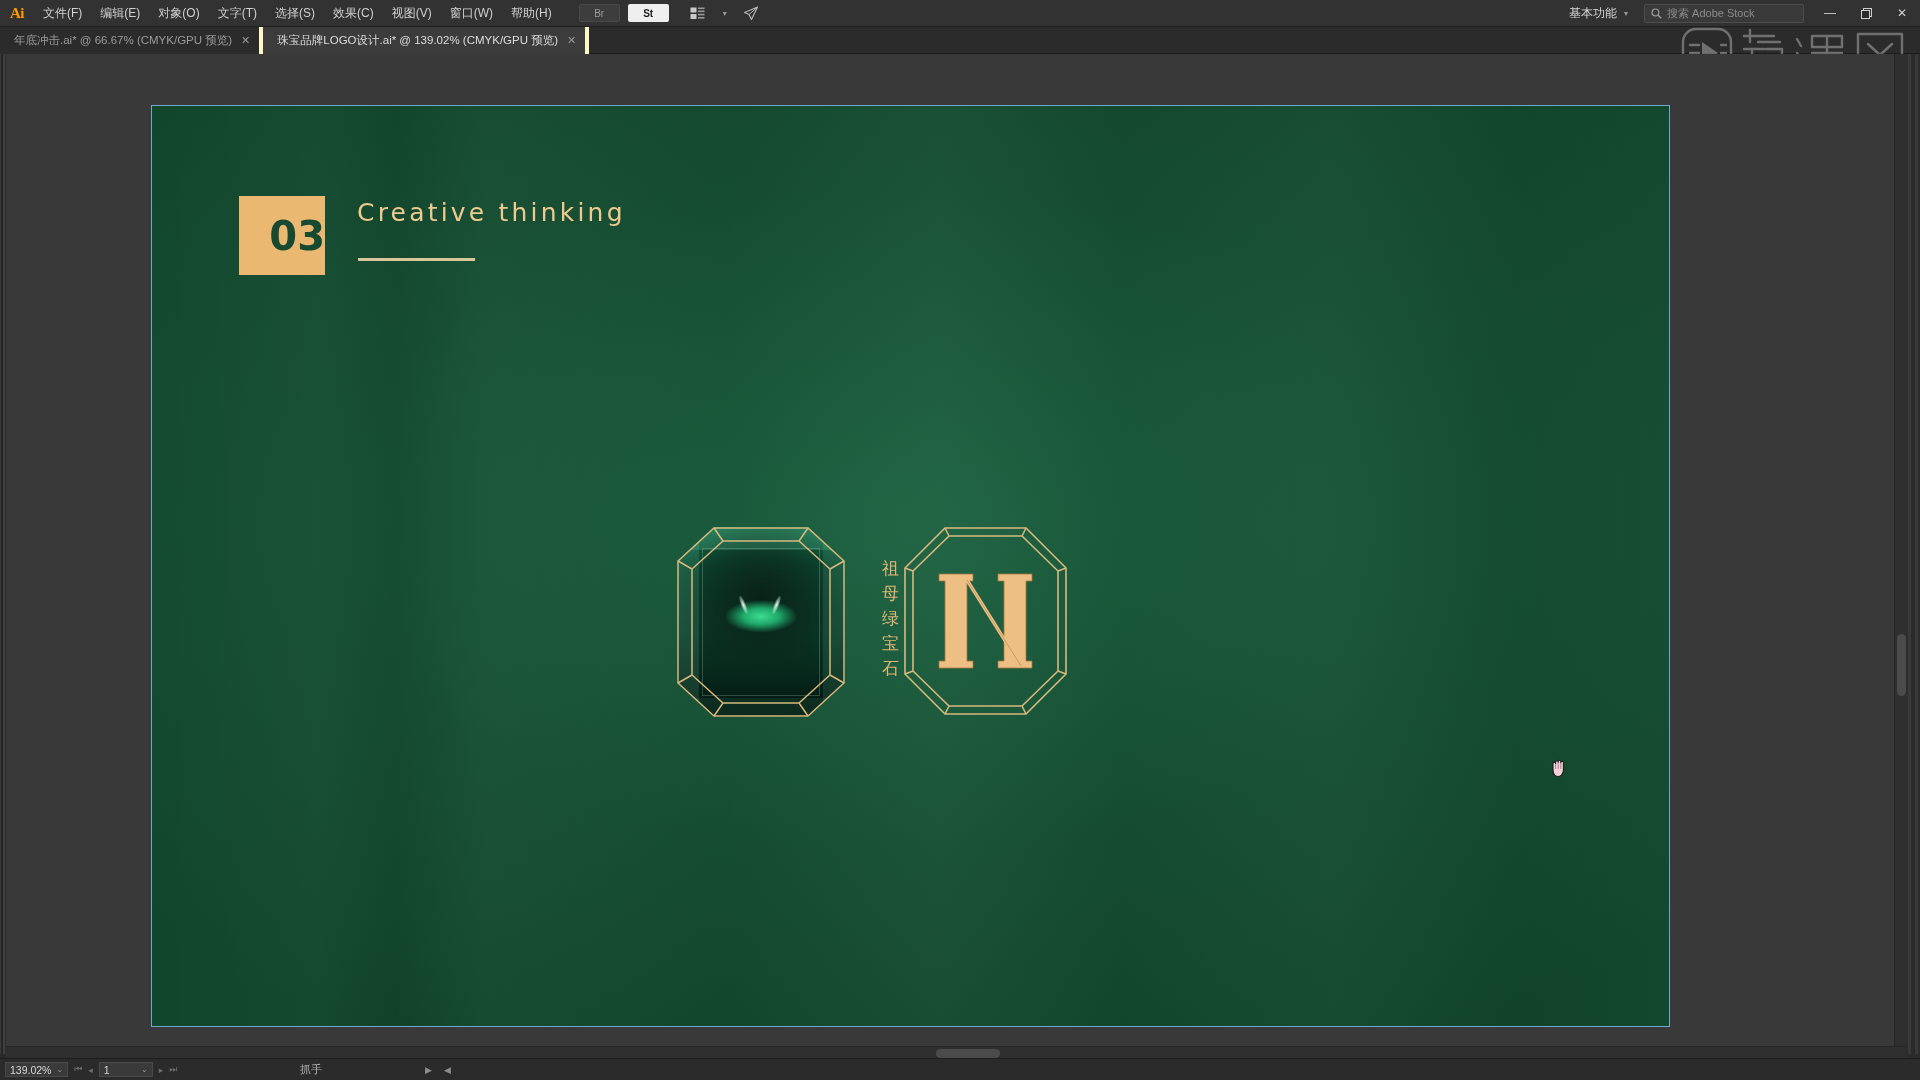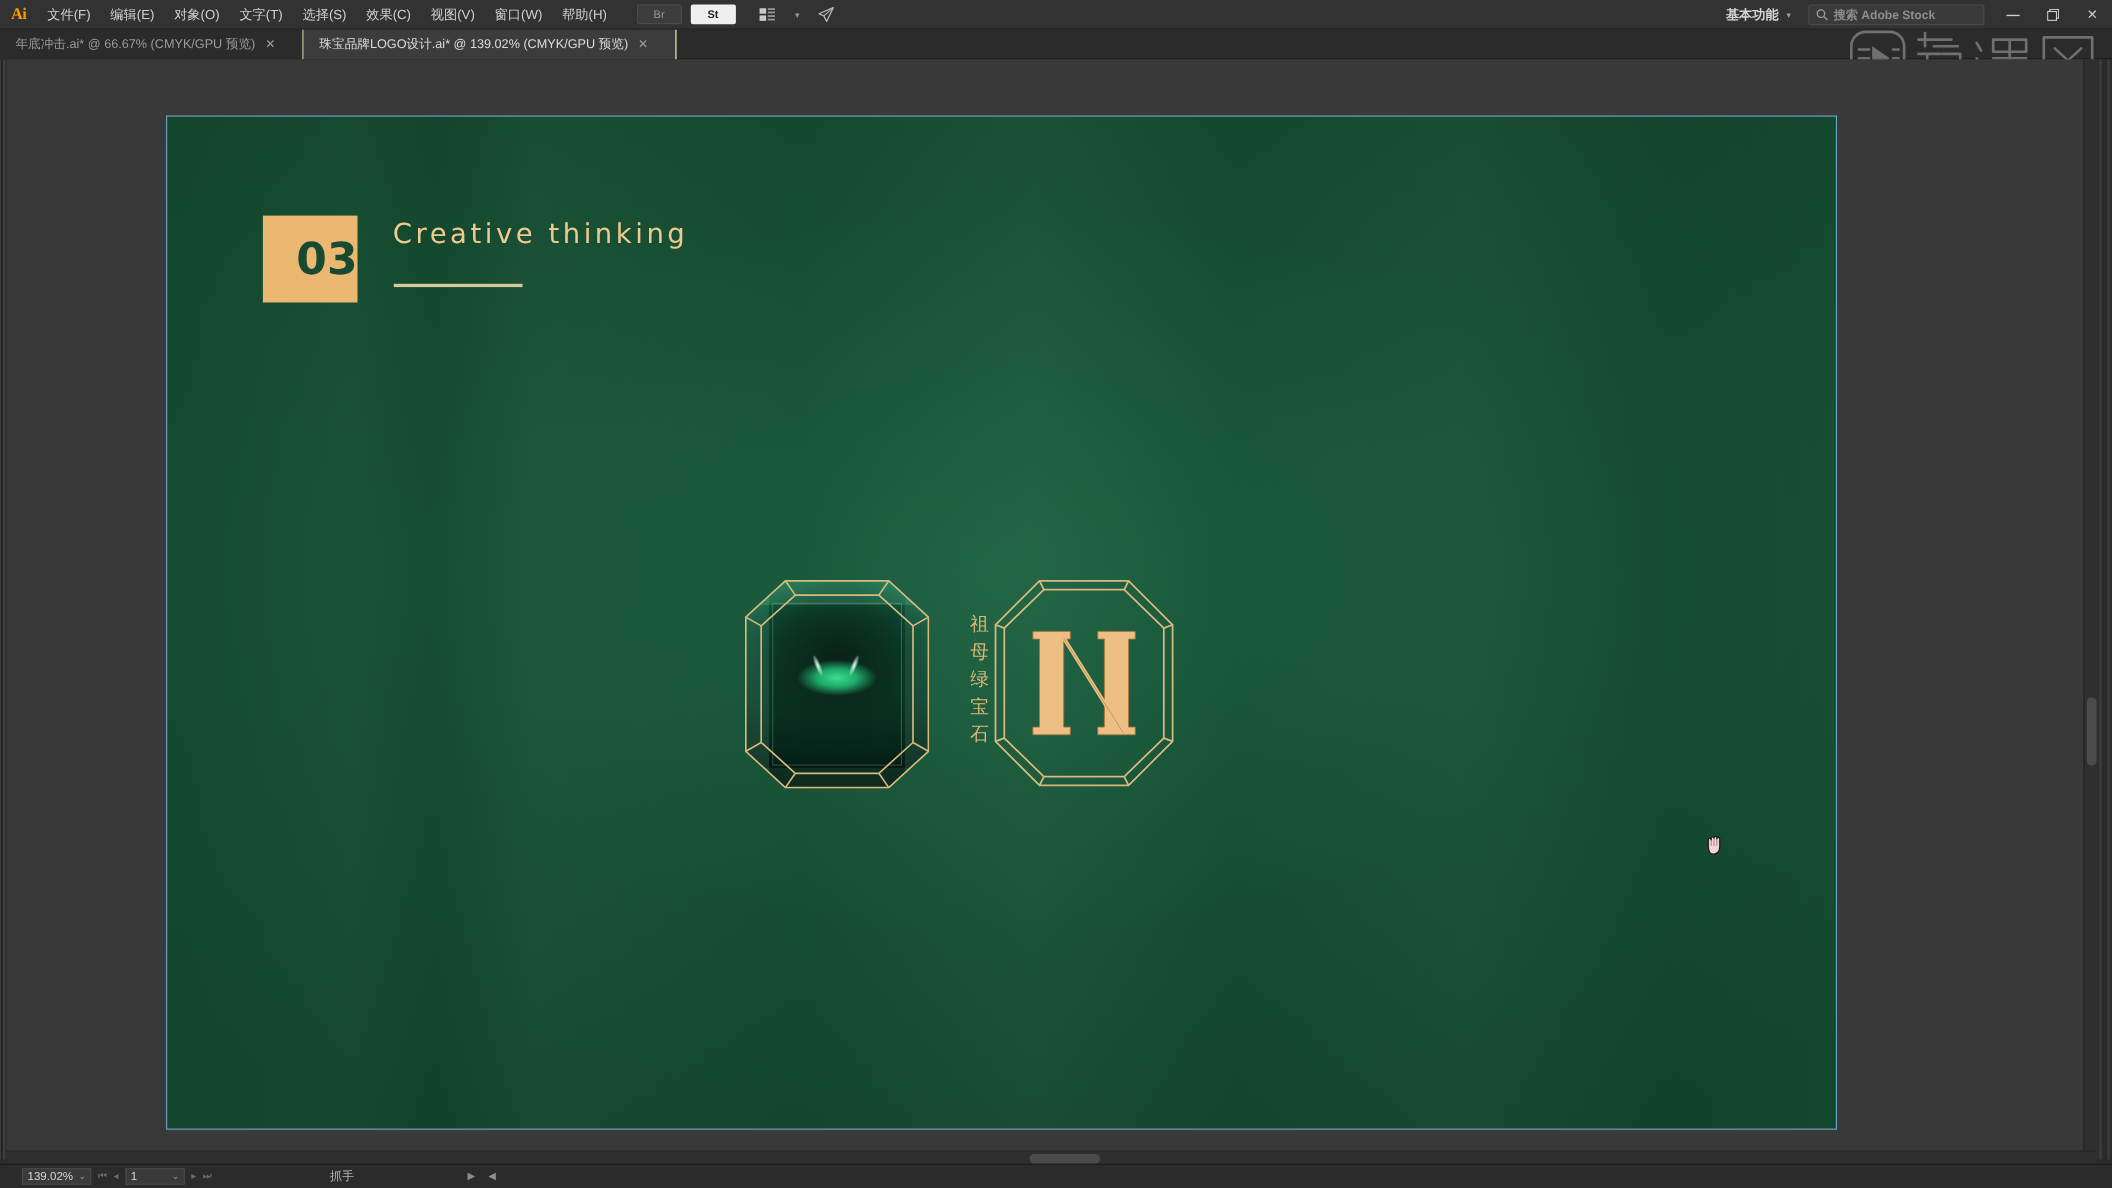--- a/index.html
+++ b/index.html
@@ -36,21 +36,21 @@
     width: 41px; height: 18px; margin: 0 4px;
     border-radius: 2px;
     display: flex; align-items: center; justify-content: center;
     color: #9a9a9a; font-size: 10px;
   }
   .tb-icon.boxed { background: #3d3d3d; border: 1px solid #4a4a4a; }
   .tb-icon.on { background: #efefef; color: #222; font-weight: bold; font-size: 10px; }
   .caret { color: #9a9a9a; font-size: 8px; margin-left: 1px; }
 
   .menubar-right {
-    margin-left: auto; display: flex; align-items: center; height: 27px; font-weight: bold;
+    margin-left: auto; display: flex; align-items: center; height: 27px;
   }
   .workspace-sel {
     display: flex; align-items: center; gap: 6px;
     color: #d5d5d5; font-size: 12px;
     padding: 0 8px; height: 20px;
   }
   .stock-search {
     display: flex; align-items: center; gap: 5px;
     background: #3a3a3a; border: 1px solid #4d4d4d; border-radius: 2px;
     height: 19px; width: 160px; padding: 0 6px; margin: 0 8px;
@@ -62,24 +62,24 @@
   }
 
   
   .tabbar {
     position: absolute; left: 0; top: 27px; width: 1920px; height: 27px;
     background: #2b2b2b; display: flex; align-items: stretch;
     border-bottom: 1px solid #1c1c1c;
   }
   .tab {
     display: flex; align-items: center; gap: 9px;
-    padding: 0 25px 0 14px; height: 27px;
+    padding: 0 9px 0 14px; height: 27px;
     font-size: 11.5px; color: #9b9b9b;
     background: #2b2b2b;
-    border-right: 1px solid #fef9c3;
+    border-right: 4px solid #fef9c3;
   }
   .tab.active { background: #3c3c3c; color: #dcdcdc; }
   .tab-close { font-size: 11px; color: #9a9a9a; }
 
   
   .watermark {
     position: absolute; right: 10px; top: 22px;
     width: 230px; height: 62px;
     opacity: 0.40;
     pointer-events: none;
@@ -225,21 +225,21 @@
   
   .statusbar {
     position: absolute; left: 0; bottom: 0; width: 1920px; height: 22px;
     background: #2b2b2b; border-top: 1px solid #1d1d1d;
     display: flex; align-items: center;
     color: #9d9d9d; font-size: 10.5px;
   }
   .st-zoom {
     display: flex; align-items: center; gap: 4px;
     background: #3a3a3a; border: 1px solid #4a4a4a;
-    height: 15px; padding: 0 4px; margin-left: 20px; min-width: 58px;
+    height: 15px; padding: 0 4px; margin-left: 5px; min-width: 58px;
     color: #d6d6d6; font-size: 10.5px;
   }
   .st-nav {
     display: flex; align-items: center; gap: 6px;
     color: #6e6e6e; font-size: 9px; padding: 0 6px;
   }
   .st-page {
     background: #3a3a3a; border: 1px solid #4a4a4a;
     height: 15px; min-width: 54px; padding: 0 4px;
     display: flex; align-items: center; justify-content: space-between;

